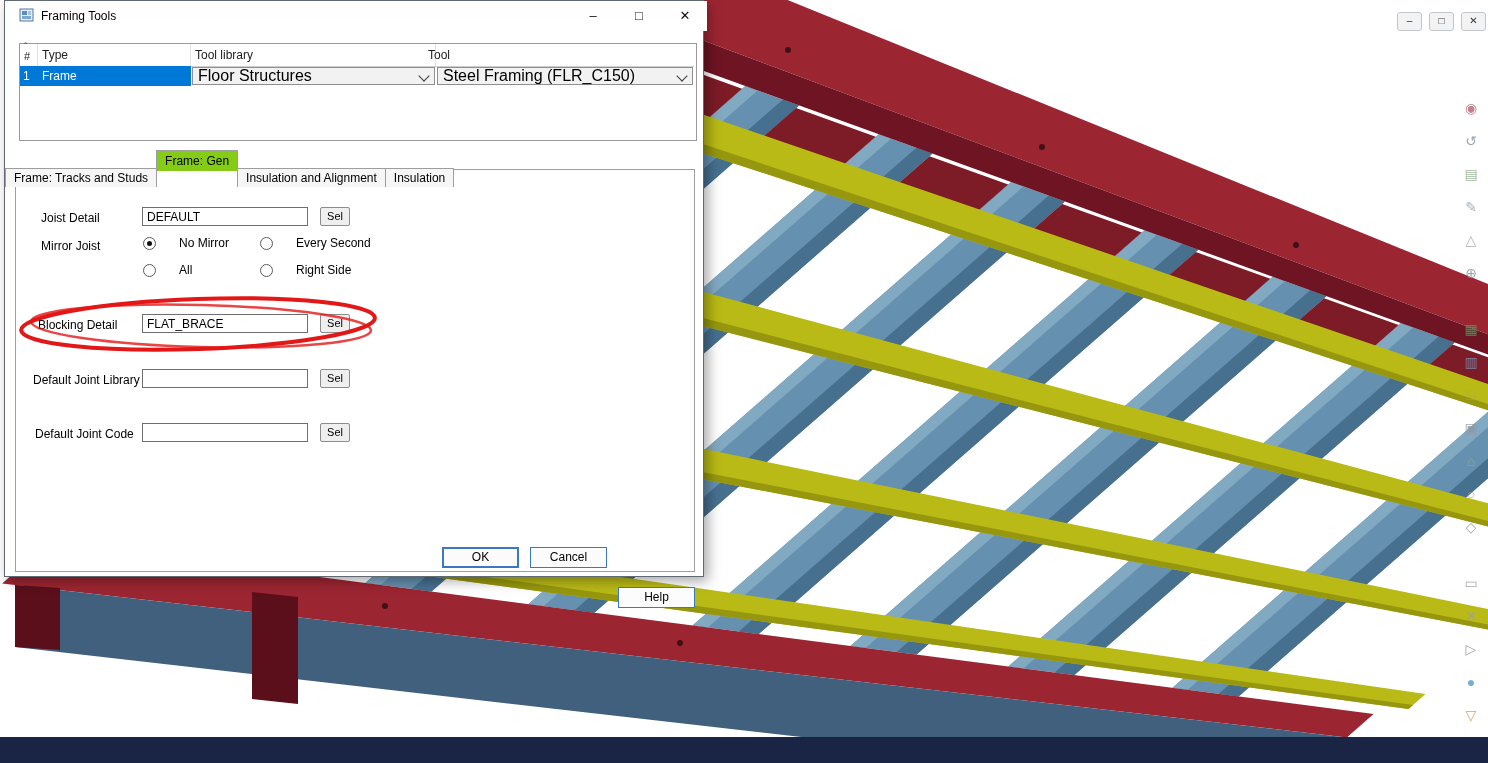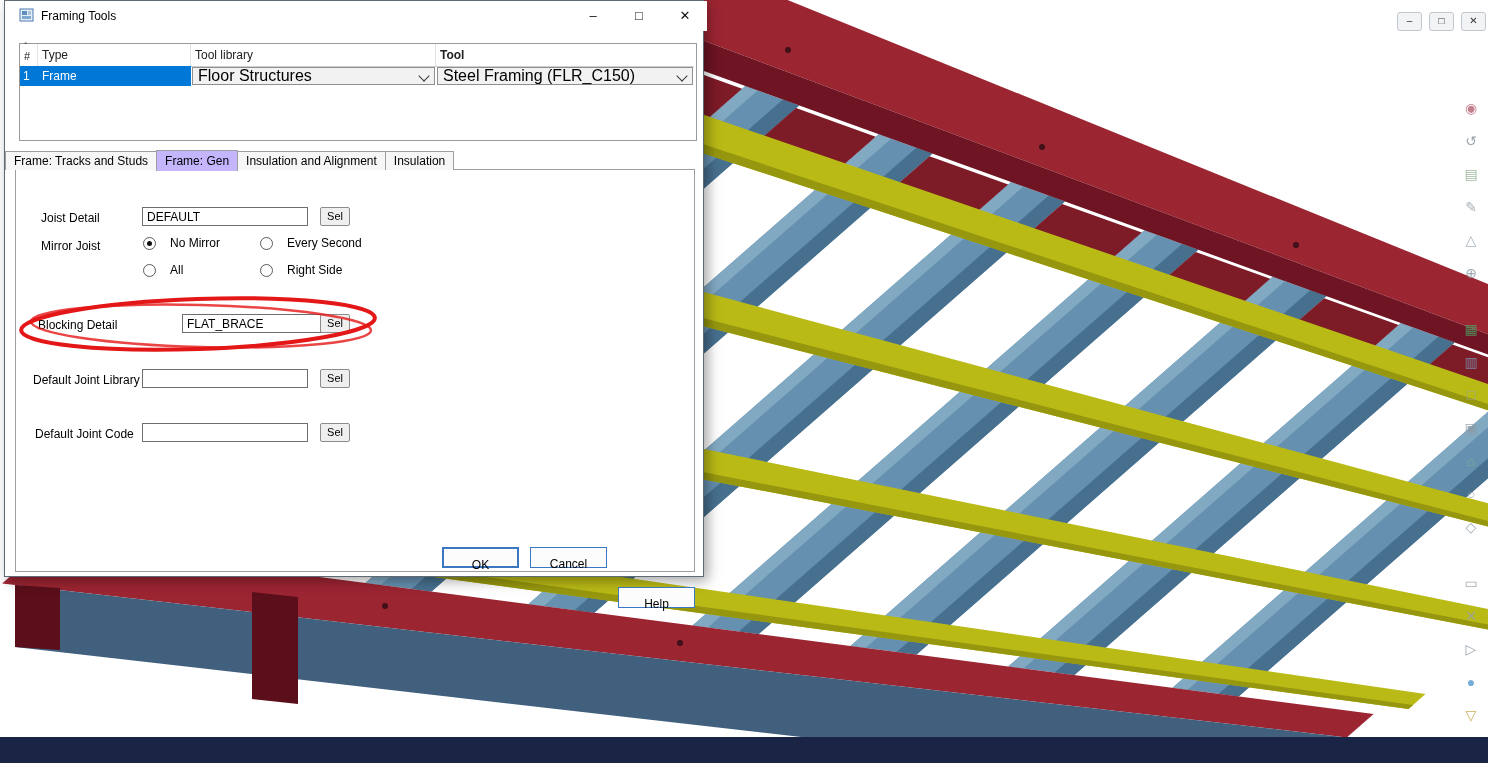--- a/index.html
+++ b/index.html
@@ -34,55 +34,55 @@
   .tools-table{position:absolute;left:14px;top:42px;width:676px;height:96px;
                border:1px solid #9a9a9a;background:#fff;}
   .tbl-header{position:absolute;left:0;top:0;width:674px;height:22px;border-bottom:1px solid #cfcfcf;}
   .th{position:absolute;top:0;height:22px;border-right:1px solid #e2e2e2;font-size:12px;
       padding-left:4px;line-height:22px;color:#222;box-sizing:border-box;}
   .th-num{left:0;width:18px;padding-left:0;line-height:normal;}
   .th-num .hlabel{position:absolute;top:6px;left:4px;font-size:11px;}
   .sort-caret{position:absolute;top:-2px;left:4px;font-size:10px;color:#444;}
   .th-type{left:18px;width:153px;}
   .th-lib{left:171px;width:245px;}
-  .th-tool{left:416px;width:258px;border-right:none;font-weight:bold;}
+  .th-tool{left:404px;width:258px;border-right:none;}
   .tbl-row{position:absolute;left:0;top:22px;width:674px;height:20px;}
   .cell{position:absolute;top:0;height:20px;color:#fff;font-size:12px;line-height:20px;box-sizing:border-box;}
   .cell-num{left:0;width:18px;padding-left:3px;}
   .cell-type{left:18px;width:153px;padding-left:4px;}
   .combo{position:absolute;top:1px;height:18px;background:#f2f2f2;border:1px solid #8f8f8f;box-sizing:border-box;}
   .combo-text{position:absolute;left:5px;top:1px;font-size:16px;line-height:14px;white-space:nowrap;}
   .chev{position:absolute;right:6px;top:4px;width:7px;height:7px;
         border-right:1.5px solid #3a3a3a;border-bottom:1.5px solid #3a3a3a;transform:rotate(45deg);}
 
   
   .tabstrip{position:absolute;left:0;top:149px;display:flex;align-items:flex-end;z-index:3;justify-content:flex-end;}
   .tab{font-size:12px;padding:0 8px;height:18px;line-height:18px;background:#f6f6f6;
        border:1px solid #9e9e9e;border-bottom:none;margin-right:-1px;margin-bottom:1px;
        white-space:nowrap;cursor:default;}
-  .tab.active{height:20px;line-height:20px;background:#c4b5fd;z-index:4;margin-bottom:0;}
+  .tab.active{height:20px;line-height:20px;background:#84cc16;z-index:4;margin-bottom:17px;}
   .tab-panel{position:absolute;left:10px;top:168px;width:680px;height:403px;
              border:1px solid #9e9e9e;background:#fff;box-sizing:border-box;z-index:2;}
 
   
   .field-label{position:absolute;font-size:12px;z-index:5;}
   .text-input{position:absolute;width:166px;height:19px;border:1px solid #6e6e6e;background:#fff;
               font-family:inherit;font-size:12px;padding:0 4px;box-sizing:border-box;z-index:5;}
   .sel-btn{position:absolute;width:30px;height:19px;background:#efefef;border:1px solid #8c8c8c;
            border-radius:2px;font-family:inherit;font-size:11px;line-height:15px;text-align:center;
            z-index:5;cursor:default;padding:0;}
-  .radio-item{position:absolute;display:flex;align-items:center;gap:14px;font-size:12px;z-index:5;}
+  .radio-item{position:absolute;display:flex;align-items:center;gap:23px;font-size:12px;z-index:5;}
   .radio{width:13px;height:13px;border:1px solid #5a5a5a;border-radius:50%;background:#fff;
          display:flex;align-items:center;justify-content:center;box-sizing:border-box;}
   .radio .dot{width:5px;height:5px;border-radius:50%;background:#111;display:none;}
   .radio[data-checked="true"] .dot{display:block;}
 
   .dlg-btn{position:absolute;top:546px;width:77px;height:21px;background:#fcfcfc;
            border:1px solid #3a78c2;font-family:inherit;font-size:12px;text-align:center;
-           line-height:17px;z-index:5;padding:8px;cursor:default;}
+           line-height:17px;z-index:5;padding:0;cursor:default;}
   .dlg-btn.primary{border-width:2px;}
 
   .annotation{position:absolute;left:0;top:0;pointer-events:none;z-index:40;}
 </style>
 </head>
 <body>
 
 <div class="stage">
 
   <svg id="scene-svg" width="1488" height="763">
@@ -229,21 +229,21 @@
     <label class="radio-item" style="left:138px;top:262px">
       <span class="radio" data-checked="false"></span>
       <span>All</span>
     </label>
     <label class="radio-item" style="left:255px;top:262px">
       <span class="radio" data-checked="false"></span>
       <span>Right Side</span>
     </label>
 
     <span class="field-label" style="left:33px;top:317px">Blocking Detail</span>
-    <input class="text-input" style="left: 137px; top: 313px; margin-left: 40px;" value="FLAT_BRACE">
+    <input class="text-input" style="left: 137px; top: 313px;" value="FLAT_BRACE">
     <button class="sel-btn" style="left:315px;top:313px">Sel</button>
 
     <span class="field-label" style="left:28px;top:372px">Default Joint Library</span>
     <input class="text-input" style="left: 137px; top: 368px;" value="">
     <button class="sel-btn" style="left:315px;top:368px">Sel</button>
 
     <span class="field-label" style="left:30px;top:426px">Default Joint Code</span>
     <input class="text-input" style="left: 137px; top: 422px;" value="">
     <button class="sel-btn" style="left:315px;top:422px">Sel</button>
 

